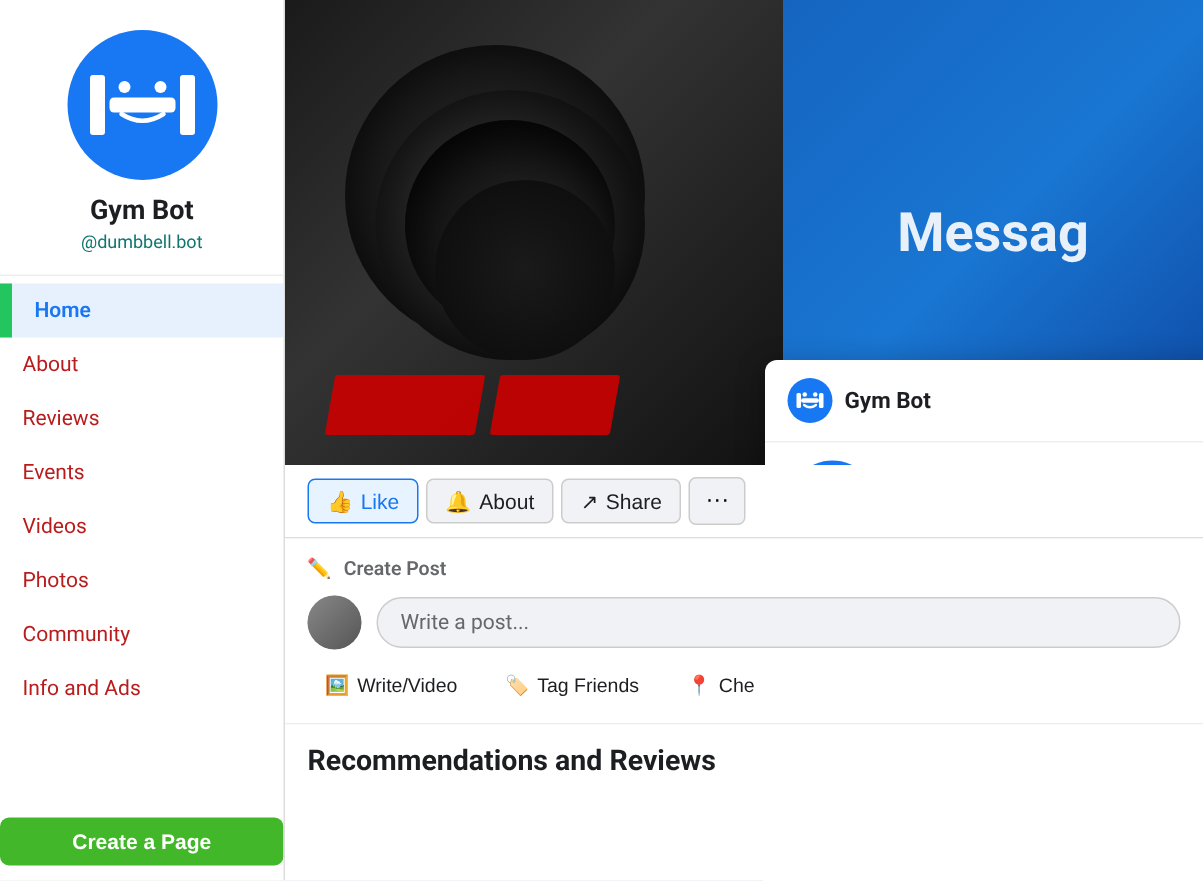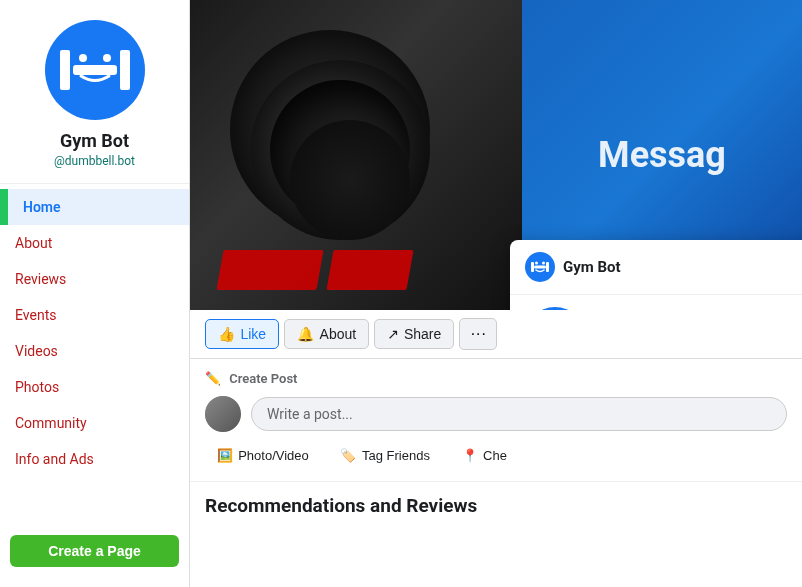--- a/index.html
+++ b/index.html
@@ -16,21 +16,21 @@
 
     .profile-avatar svg { width: 80px; height: 80px; }
 
     .profile-name { font-size: 18px; font-weight: 700; text-align: center; margin-bottom: 3px; }
     .profile-handle { font-size: 12px; color: #0f766e; text-align: center; }
 
     .sidebar-nav { flex: 1; padding: 5px 0; }
     .nav-item { padding: 10px 15px; cursor: pointer; font-size: 14px; color: #b91c1c; display: flex; align-items: center; }
     .nav-item.active { background: #e7f0fd; color: #1877f2; font-weight: 600; border-left: 8px solid #22c55e; }
 
-    .create-page-btn { margin: 10px; background: #42b72a; color: #fff; border: none; padding: 8px 12px; border-radius: 6px; font-size: 14px; font-weight: 600; cursor: pointer; text-align: center; }
+    .create-page-btn { background: #42b72a; color: #fff; border: none; padding: 8px 12px; border-radius: 6px; font-size: 14px; font-weight: 600; cursor: pointer; text-align: center; }
 
     
     .main { flex: 1; display: flex; flex-direction: column; overflow: hidden; }
 
     
     .cover-area { position: relative; height: 310px; background: #000000; overflow: hidden; flex-shrink: 0; }
 
     .cover-image { width: 100%; height: 100%; display: flex; }
 
     .cover-left { flex: 1; background: linear-gradient(135deg, #1a1a1a 0%, #333 40%, #111 100%); position: relative; overflow: hidden; }
@@ -189,21 +189,21 @@
       </div>
       <div class="post-composer">
         <div class="composer-avatar">
           <div style="width:100%;height:100%;background:linear-gradient(135deg,#888,#555);border-radius:50%;"></div>
         </div>
         <div class="composer-input">Write a post...</div>
       </div>
       <div class="post-actions">
         <button class="post-action-btn">
           <span class="photo-icon">🖼️</span>
-          <span>Photo/Video</span>
+          <span>Write/Video</span>
         </button>
         <button class="post-action-btn">
           <span class="tag-icon">🏷️</span>
           <span>Tag Friends</span>
         </button>
         <button class="post-action-btn">
           <span class="checkin-icon">📍</span>
           <span>Che</span>
         </button>
       </div>

